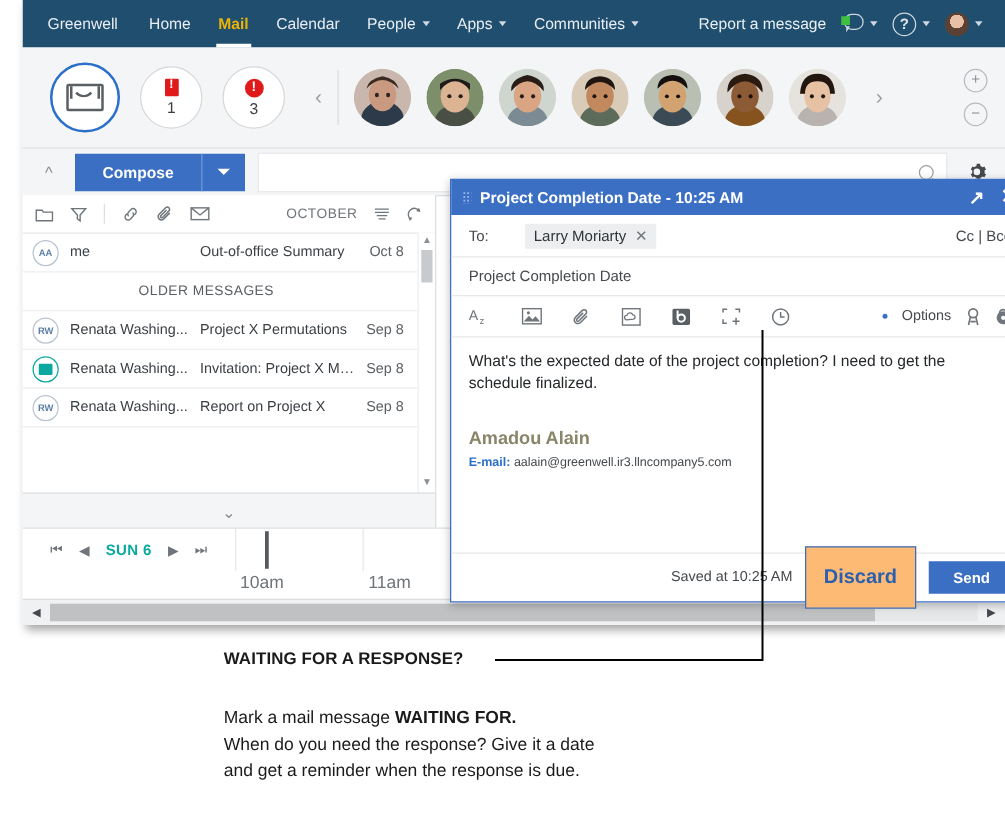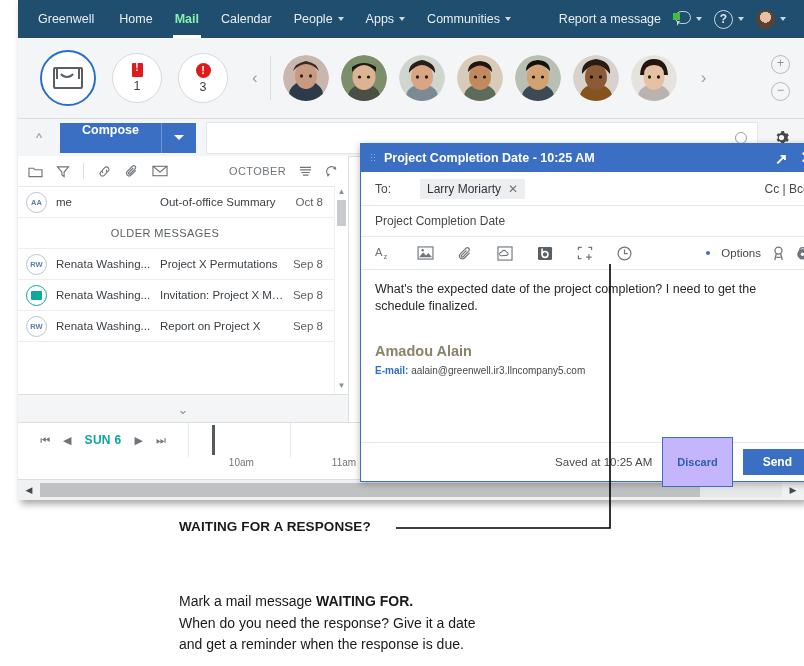--- a/index.html
+++ b/index.html
@@ -19,21 +19,21 @@
   
   .navbar{
     position:absolute;left:0;top:0;width:786px;height:38px;
     background:#1f4e6e;display:flex;align-items:center;
   }
   .nav-item{
     color:#e9eef2;font-size:12.5px;height:38px;display:flex;align-items:center;
     padding:0 11px;position:relative;white-space:nowrap;cursor:pointer;
   }
   .nav-item.brand{padding-left:20px;padding-right:14px;}
-  .nav-item.active{color:#86efac;font-weight:bold;}
+  .nav-item.active{color:#eab308;font-weight:bold;}
   .nav-item.active:after{
     content:"";position:absolute;left:9px;right:9px;bottom:0;height:3px;background:#ffffff;
   }
   .caret{
     display:inline-block;margin-left:5px;width:0;height:0;
     border-left:3.5px solid transparent;border-right:3.5px solid transparent;
     border-top:4px solid #cdd8e0;
   }
   .nav-right{margin-left:auto;display:flex;align-items:center;padding-right:12px;}
   .nav-right .nav-item{padding:0 6px;}
@@ -96,21 +96,21 @@
       font-size:12px;line-height:15px;text-align:center;cursor:pointer;}
 
   
   .composebar{
     position:absolute;left:0;top:119px;width:786px;height:37px;background:#f4f5f6;
     border-bottom:1px solid #dcdee0;display:flex;align-items:center;
   }
   .chev-up{width:42px;text-align:center;color:#8a9095;font-size:13px;cursor:pointer;}
   .btn-compose{
     height:30px;background:#3b6fc4;color:#fff;font-size:12.5px;font-weight:bold;
-    display:flex;padding:0 22px;cursor:pointer;
+    display:flex;align-items:center;padding:0 22px;cursor:pointer;
   }
   .btn-compose-drop{
     height:30px;width:34px;background:#3b6fc4;border-left:1px solid #6b93d6;
     display:flex;align-items:center;justify-content:center;cursor:pointer;
   }
   .btn-compose-drop i{
     width:0;height:0;border-left:5px solid transparent;border-right:5px solid transparent;border-top:5px solid #fff;display:block;
   }
   .searchwrap{
     flex:1;height:30px;background:#fff;border:1px solid #e3e5e7;margin-left:10px;margin-right:0;
@@ -166,21 +166,21 @@
   }
   .calnav{
     position:absolute;left:0;top:0;width:170px;height:34px;display:flex;align-items:center;
     justify-content:center;gap:13px;font-size:11px;color:#6f757a;border-right:1px solid #e6e8ea;
   }
   .calday{color:#0aa89e;font-weight:bold;font-size:12px;letter-spacing:.3px;}
   .calgrid{position:absolute;left:170px;top:0;right:0;height:34px;display:flex;}
   .calcell{flex:1;border-right:1px solid #e6e8ea;height:34px;position:relative;}
   .nowline{position:absolute;left:24px;top:2px;width:3px;height:30px;background:#55595d;}
   .caltimes{position:absolute;left:170px;top:34px;right:0;height:20px;display:flex;}
-  .caltime{flex:1;font-size:10px;color:#6f757a;padding-left:4px;text-align:center;}
+  .caltime{flex:1;font-size:14px;color:#6f757a;padding-left:4px;}
 
   
   .hscroll{
     position:absolute;left:0;bottom:0;width:786px;height:20px;background:#f0f1f2;border-top:1px solid #dcdee0;
     display:flex;align-items:center;
   }
   .hs-a{width:22px;text-align:center;color:#45494d;font-size:9px;}
   .hs-track{flex:1;height:14px;background:#e6e7e8;position:relative;}
   .hs-thumb{position:absolute;left:0;top:0;width:660px;height:14px;background:#bfc1c3;}
 
@@ -225,35 +225,35 @@
   .pp-body p{margin:0;font-size:12.5px;color:#25282b;line-height:1.35;}
   .sig-name{margin-top:28px;font-size:14.5px;font-weight:bold;color:#8a8468;}
   .sig-mail{margin-top:6px;font-size:10px;color:#45494d;}
   .sig-mail b{color:#2a6fc9;}
   .pp-foot{
     position:absolute;left:0;right:0;bottom:0;height:38px;border-top:1px solid #e6e8ea;
     display:flex;align-items:center;justify-content:flex-end;padding-right:11px;gap:10px;
   }
   .saved{font-size:11.5px;color:#45494d;}
   .btn-discard{
-    height:24px;padding:12px 14px;border:1px solid #3b6fc4;color:#2a5fb0;background:#c4b5fd;
-    font-size:11px;font-weight:bold;display:flex;align-items:center;cursor:pointer;
+    height:24px;padding:12px 14px;border:1px solid #3b6fc4;color:#2a5fb0;background:#fdba74;
+    font-size:16px;font-weight:bold;display:flex;align-items:center;cursor:pointer;
   }
   .btn-send{
     height:26px;padding:0 20px;background:#3b6fc4;color:#fff;font-size:12px;font-weight:bold;
     display:flex;align-items:center;cursor:pointer;
   }
 
   
   .leader{position:absolute;left:0;top:0;width:804px;height:666px;pointer-events:none;}
   .anno-title{
     position:absolute;left:179px;top:519px;font-size:13.5px;font-weight:bold;color:#1a1a1a;letter-spacing:.1px;
   }
   .anno-body{
-    position:absolute;left:179px;top:591px;font-size:14px;color:#1a1a1a;line-height:1.55;
+    position:absolute;left:179px;top:563px;font-size:14px;color:#1a1a1a;line-height:1.55;
   }
   .anno-body b{font-weight:bold;}
   svg{display:block;}
 </style>
 </head>
 <body>
 
 <div class="app-window">
 
   <div class="navbar">

